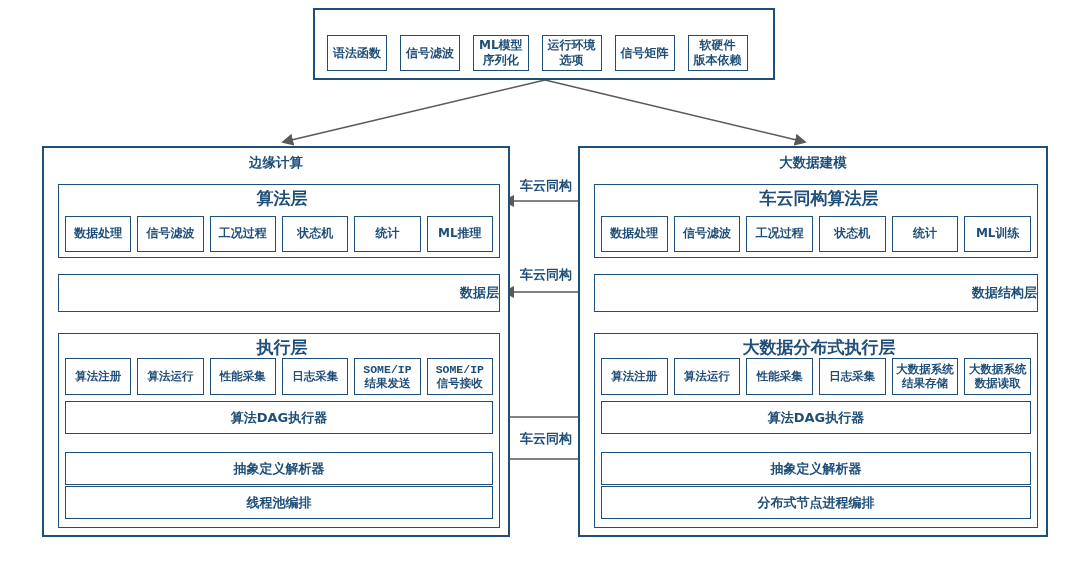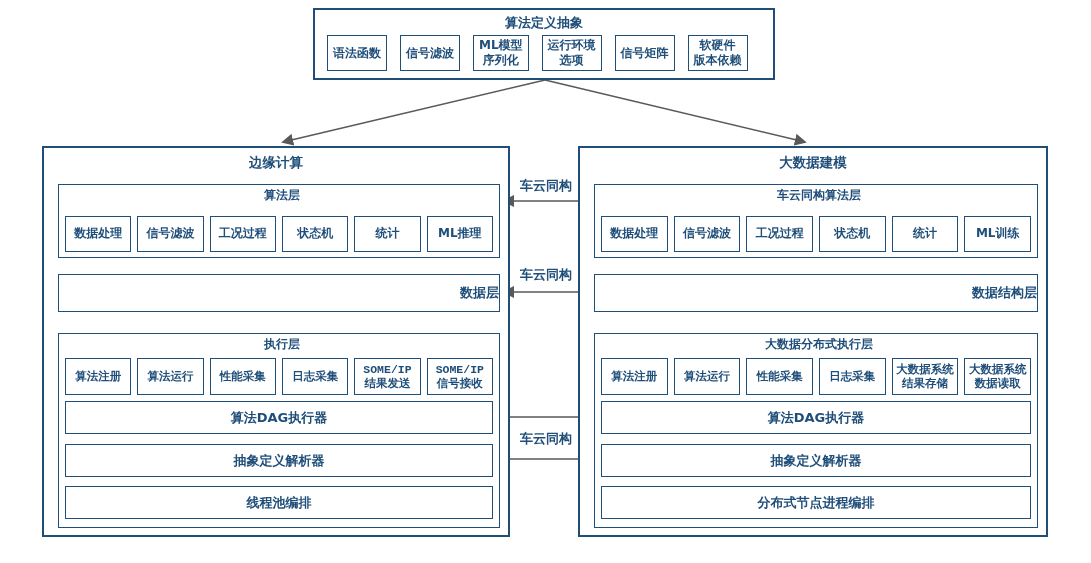--- a/index.html
+++ b/index.html
@@ -21,35 +21,35 @@
   .topchip{border:1.5px solid var(--border);display:flex;align-items:center;justify-content:center;text-align:center;
            font-size:12px;font-weight:bold;line-height:1.25;white-space:pre-line;padding:1px 5px;box-sizing:border-box;}
 
   
   .panel{top:146px;height:391px;}
   .panel-title{position:absolute;top:6px;left:0;right:0;text-align:center;font-size:13.5px;font-weight:bold;}
   .panel-left{left:42px;width:468px;}
   .panel-right{left:578px;width:470px;}
 
   .layer{position:absolute;left:14px;right:8px;border:1.5px solid var(--border);box-sizing:border-box;background:var(--background);}
-  .layer-title{position:absolute;top:2px;left:6px;right:0;text-align:center;font-size:12px;font-weight:bold;}
+  .layer-title{position:absolute;top:2px;left:6px;right:0;text-align:center;font-size:17px;font-weight:bold;}
   .layer-algo{top:36px;height:74px;}
   .layer-data{top:126px;height:38px;display:flex;align-items:center;justify-content:flex-end;font-size:13px;font-weight:bold;}
   .layer-exec{top:185px;height:195px;}
 
   .chip-row{position:absolute;left:6px;right:6px;display:flex;gap:6px;}
   .row-algo{top:31px;height:36px;}
   .row-exec{top:24px;height:37px;}
   .chip{flex:1 1 0;border:1.5px solid var(--border);display:flex;align-items:center;justify-content:center;text-align:center;
         font-size:12px;font-weight:bold;line-height:1.15;white-space:pre-line;box-sizing:border-box;padding:13px 2px;}
   .row-exec .chip{font-size:11.5px;font-family:Liberation Mono, monospace;}
 
   .bar{position:absolute;left:6px;right:6px;height:33px;border:1.5px solid var(--border);display:flex;align-items:center;justify-content:center;
        font-size:13px;font-weight:bold;box-sizing:border-box;}
-  .bar-1{top:67px;} .bar-2{top:110px;} .bar-3{top:152px;}
+  .bar-1{top:67px;} .bar-2{top:118px;} .bar-3{top:152px;}
 
   .link-label{position:absolute;transform:translateX(-50%);font-size:13px;font-weight:bold;color:var(--text);white-space:nowrap;}
 </style>
 </head>
 <body>
 
 <div class="canvas">
 
   <svg class="connectors" viewBox="0 0 1091 563" xmlns="http://www.w3.org/2000/svg">
     <defs>
@@ -59,21 +59,20 @@
     </defs>
     <line class="connector-line" x1="545" y1="80" x2="283" y2="142" marker-end="url(#ah)"></line>
     <line class="connector-line" x1="545" y1="80" x2="805" y2="142" marker-end="url(#ah)"></line>
     <line class="connector-line" x1="504" y1="201" x2="590" y2="201" marker-start="url(#ah)" marker-end="url(#ah)"></line>
     <line class="connector-line" x1="504" y1="292" x2="590" y2="292" marker-start="url(#ah)" marker-end="url(#ah)"></line>
     <line class="connector-line" x1="498" y1="417" x2="590" y2="417" marker-start="url(#ah)" marker-end="url(#ah)"></line>
     <line class="connector-line" x1="498" y1="459" x2="590" y2="459" marker-start="url(#ah)" marker-end="url(#ah)"></line>
   </svg>
 
   <div class="box topbox">
-    <div class="topbox-title">算法定义抽象</div>
     <div class="topbox-row">
       <div class="topchip">语法函数</div>
       <div class="topchip">信号滤波</div>
       <div class="topchip">ML模型
 序列化</div>
       <div class="topchip">运行环境
 选项</div>
       <div class="topchip">信号矩阵</div>
       <div class="topchip">软硬件
 版本依赖</div>

